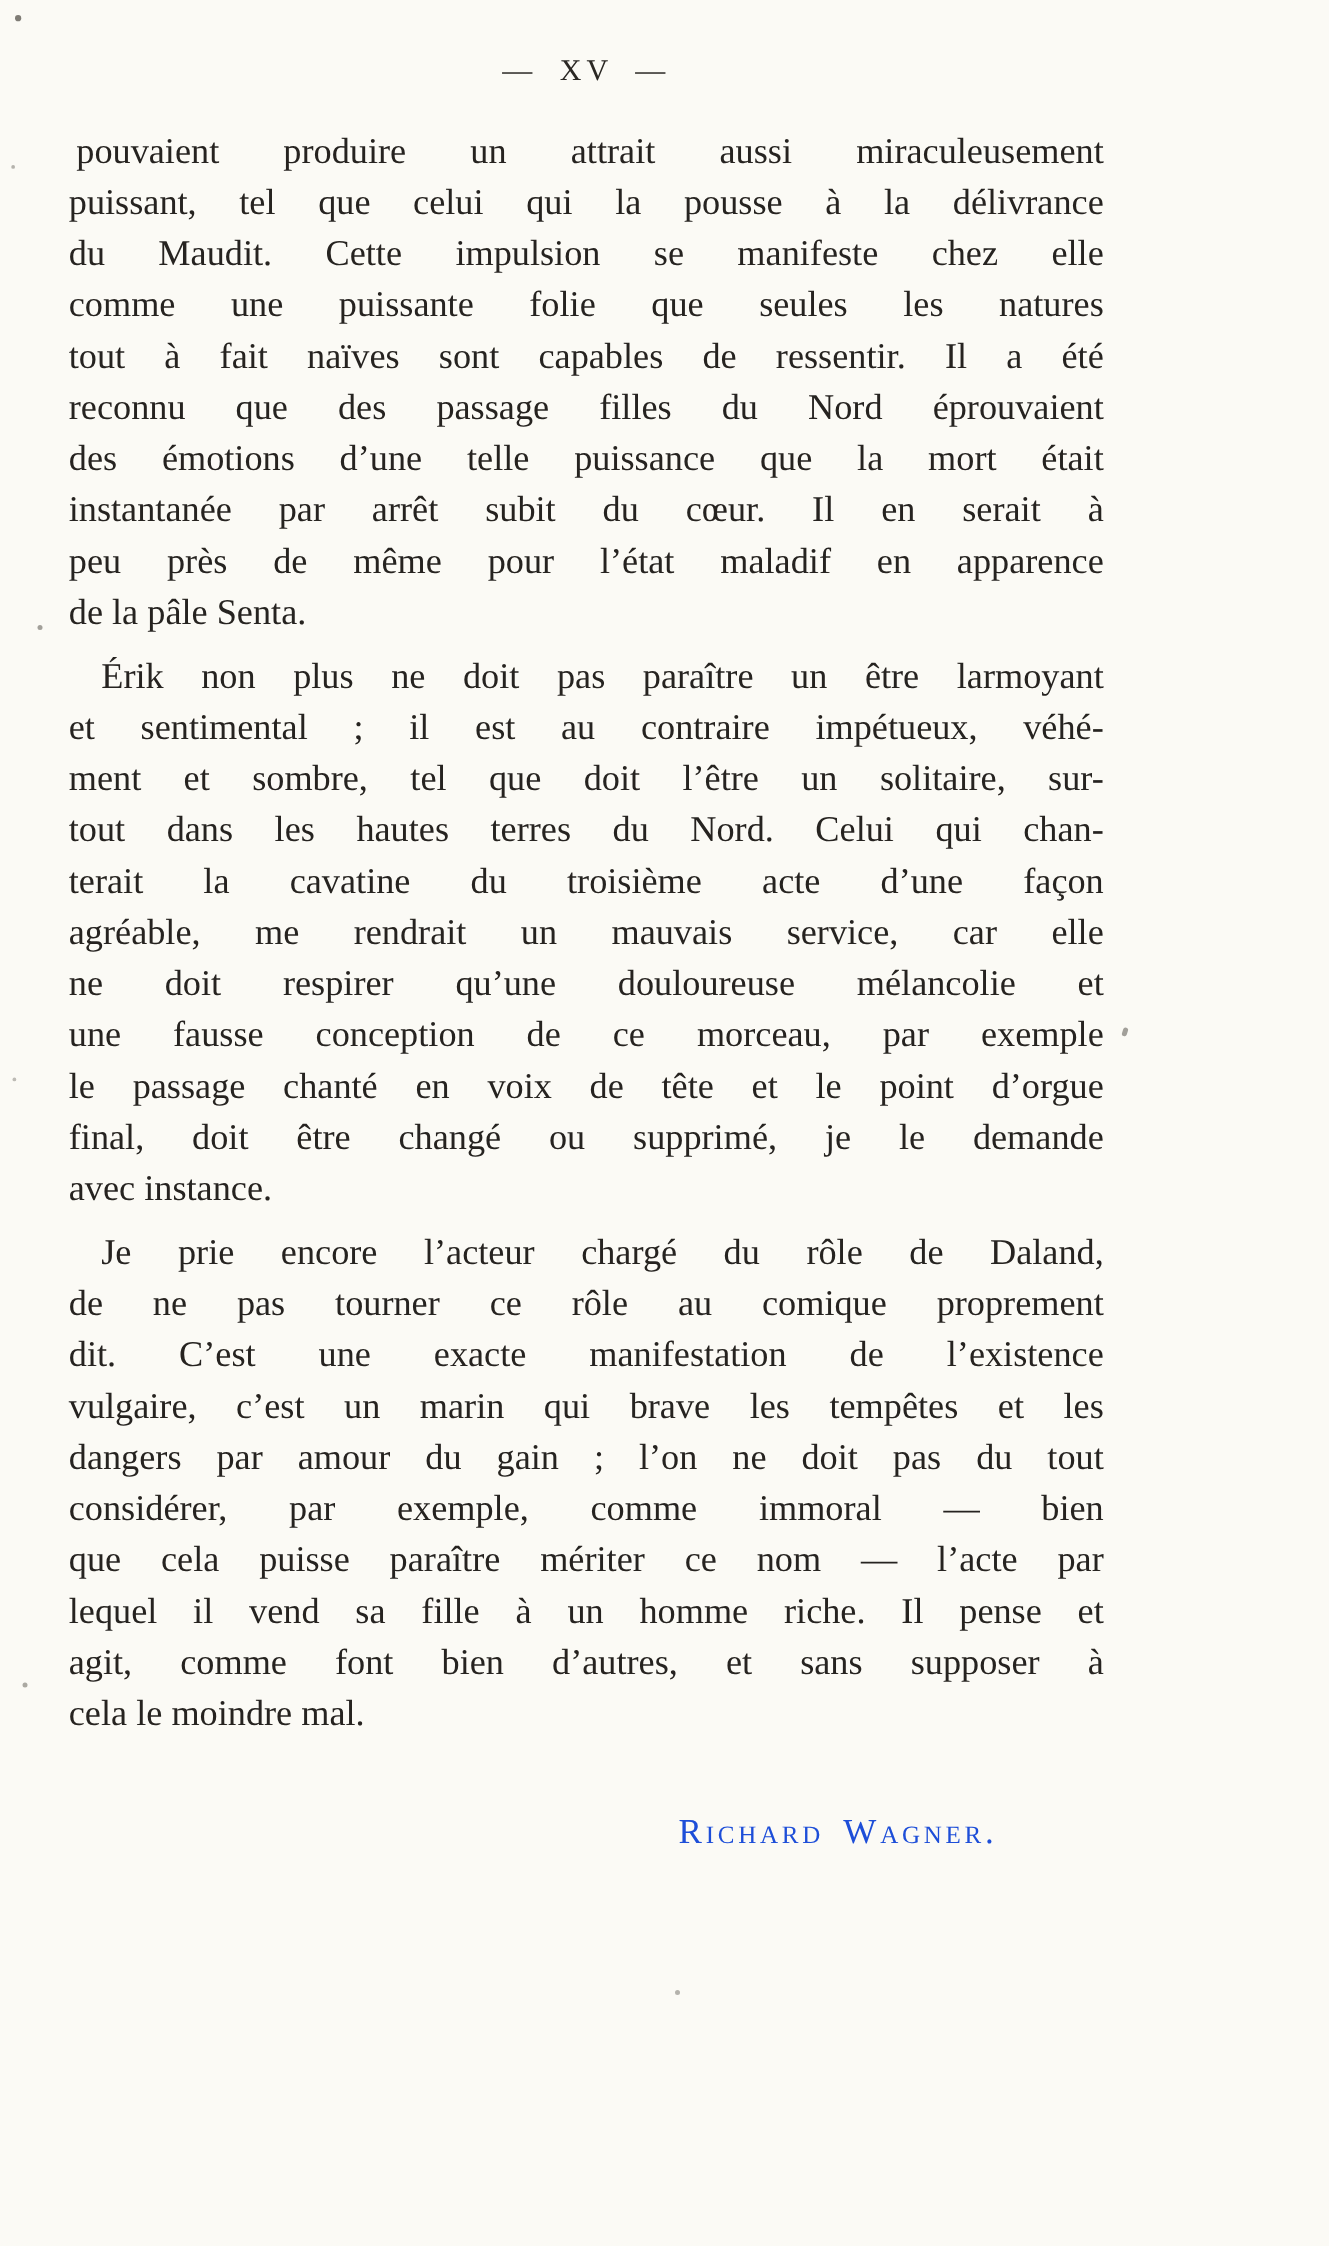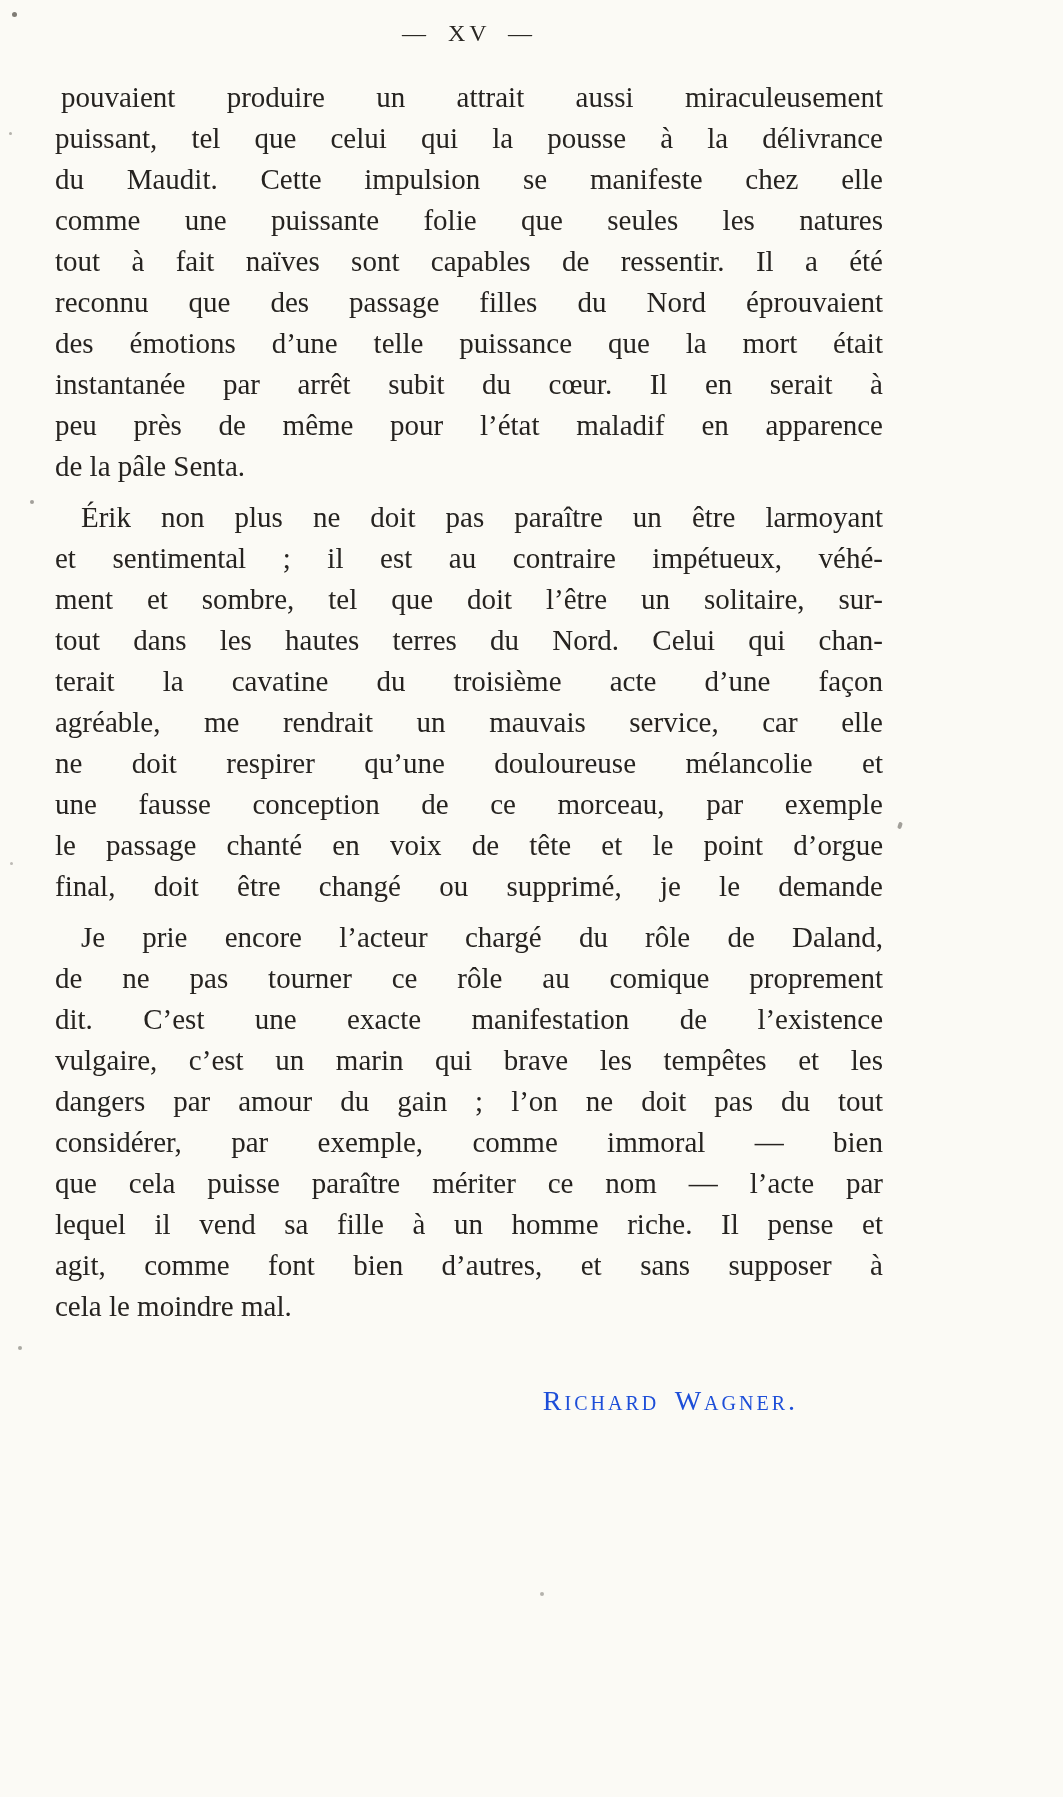--- a/index.html
+++ b/index.html
@@ -7,21 +7,21 @@
     --ink:#262320;
   }
   html,body{margin:0;padding:0;}
   body{
     width:1063px;height:1797px;
     background:var(--paper);
     color:var(--ink);
     font-family:"Liberation Serif","DejaVu Serif",serif;
     position:relative;overflow:hidden;
   }
-  .page{position:absolute;inset:0;padding-top:20px;}
+  .page{position:absolute;inset:0;padding-top:44px;}
   .page-number{
     margin-left:55px;width:828px;
     text-align:center;
     font-size:24px;letter-spacing:4px;word-spacing:8px;
     color:#2b2824;
   }
   .text-block{
     margin-left:55px;margin-top:30px;width:828px;
     font-size:29px;line-height:41px;
   }
@@ -70,20 +70,21 @@
         <div class="line first">Érik non plus ne doit pas paraître un être larmoyant</div>
         <div class="line">et sentimental ; il est au contraire impétueux, véhé-</div>
         <div class="line">ment et sombre, tel que doit l’être un solitaire, sur-</div>
         <div class="line">tout dans les hautes terres du Nord. Celui qui chan-</div>
         <div class="line">terait la cavatine du troisième acte d’une façon</div>
         <div class="line">agréable, me rendrait un mauvais service, car elle</div>
         <div class="line">ne doit respirer qu’une douloureuse mélancolie et</div>
         <div class="line">une fausse conception de ce morceau, par exemple</div>
         <div class="line">le passage chanté en voix de tête et le point d’orgue</div>
         <div class="line">final, doit être changé ou supprimé, je le demande</div>
+        <div class="line last">avec instance.</div>
       </div>
       <div class="paragraph">
         <div class="line first">Je prie encore l’acteur chargé du rôle de Daland,</div>
         <div class="line">de ne pas tourner ce rôle au comique proprement</div>
         <div class="line">dit. C’est une exacte manifestation de l’existence</div>
         <div class="line">vulgaire, c’est un marin qui brave les tempêtes et les</div>
         <div class="line">dangers par amour du gain ; l’on ne doit pas du tout</div>
         <div class="line">considérer, par exemple, comme immoral — bien</div>
         <div class="line">que cela puisse paraître mériter ce nom — l’acte par</div>
         <div class="line">lequel il vend sa fille à un homme riche. Il pense et</div>

